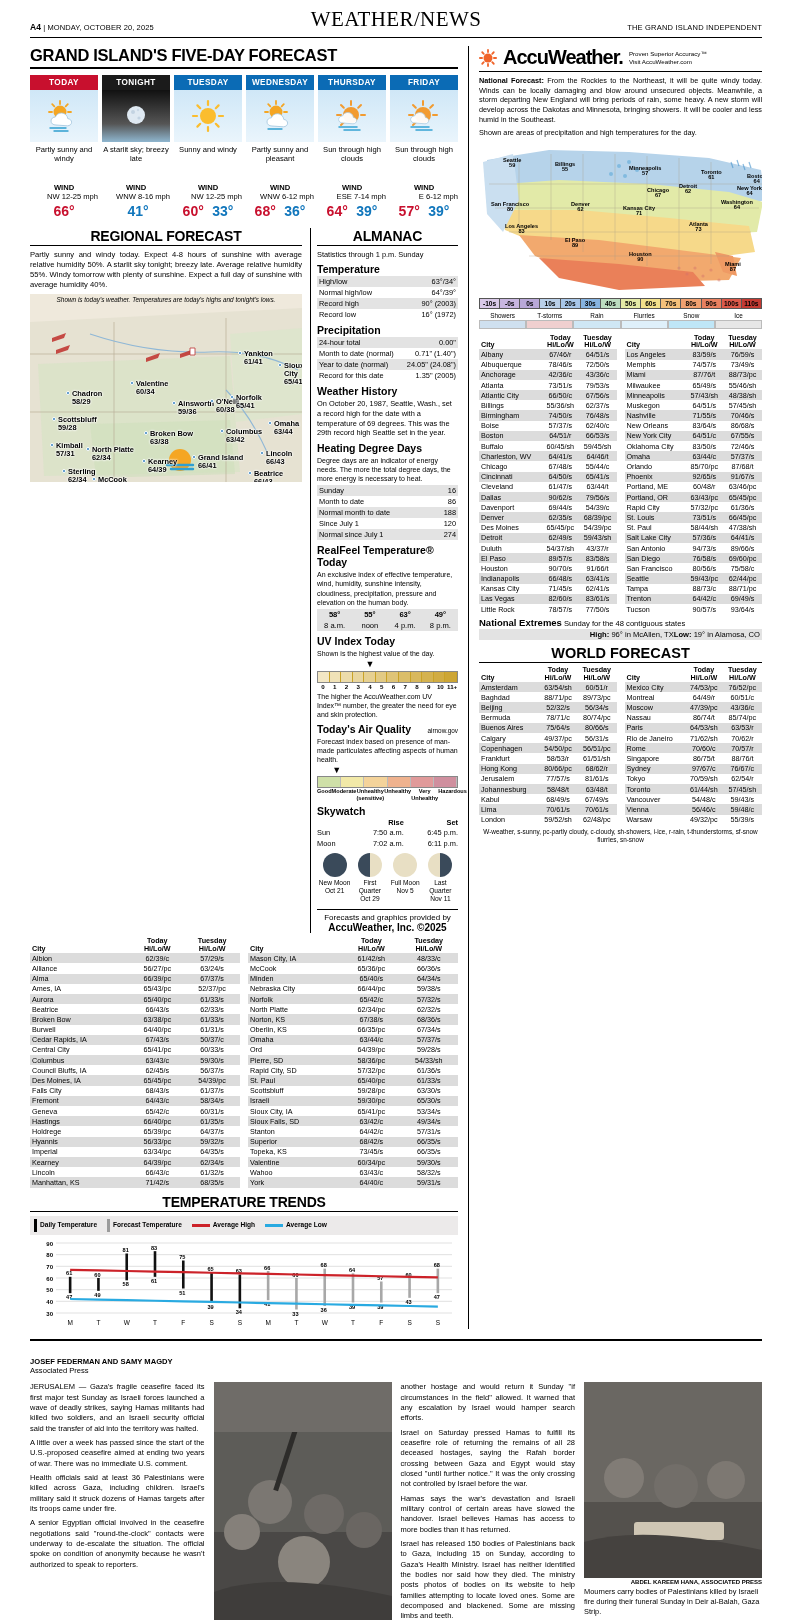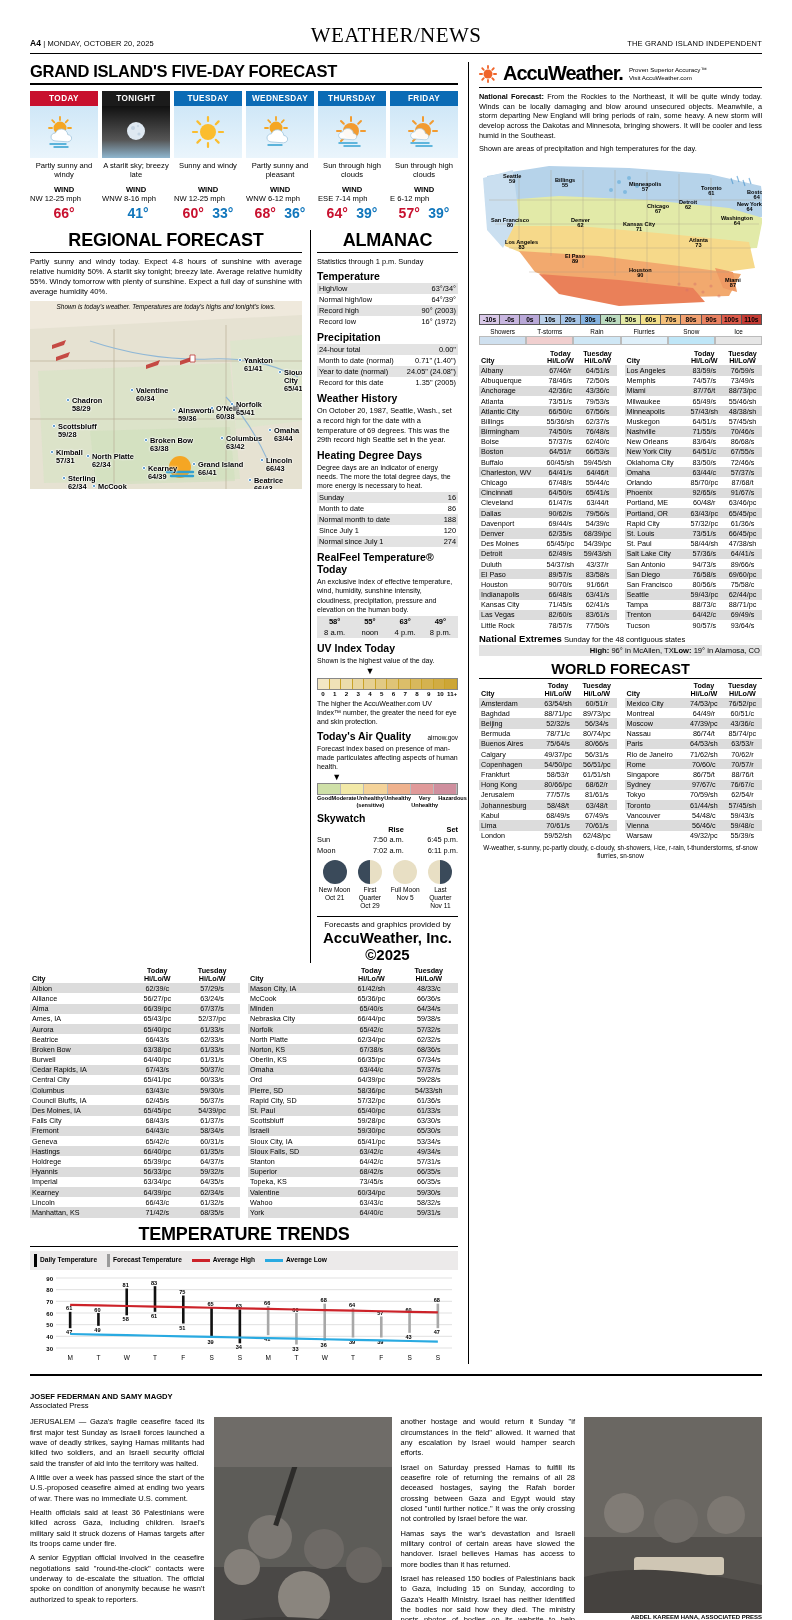--- a/index.html
+++ b/index.html
@@ -3,56 +3,56 @@
 <meta charset="utf-8">
 <style>
   * { box-sizing: border-box; margin:0; padding:0; }
   body {
     width: 792px; height: 1620px;
     background: #ffffff;
     font-family: "Liberation Sans", sans-serif;
     color: #000;
     -webkit-font-smoothing: antialiased;
   }
-  .page { position: relative; width: 792px; height: 1620px; padding: 16px 30px; }
+  .page { position: relative; width: 792px; height: 1620px; padding: 0 30px; }
 
   
   .masthead { display:flex; align-items:flex-end; justify-content:space-between;
      padding: 22px 0 5px 0; border-bottom: 1.5px solid #000; }
   .mh-left { font-size: 7.5px; letter-spacing:.1px; }
   .mh-left b { font-size: 8.5px; font-weight: bold; }
   .mh-title { font-family: "Liberation Serif", serif; font-size: 21px; letter-spacing: .4px;
      position:absolute; left:0; right:0; text-align:center; bottom:6px;margin-top:32px;}
   .mh-right { font-size: 7.5px; letter-spacing:.2px; }
   .mh-wrap { position:relative; }
 
   
   .wx { display:flex; gap:10px; padding-top:8px; }
   .wx-left { width: 428px; }
   .wx-right { width: 306px; border-left:1px solid #000; padding-left:10px;}
 
   h2.banner { font-size: 16.5px; font-weight:bold; letter-spacing:-.3px;
       border-bottom:2.5px solid #000; padding-bottom:2px; margin-bottom:6px; }
-  h3.sec { font-size:18px; font-weight:bold; text-align:center; letter-spacing:-.2px;}
+  h3.sec { font-size:14px; font-weight:bold; text-align:center; letter-spacing:-.2px;}
   .rule { border-bottom:1.6px solid #000; margin:1px 0 4px 0;}
 
   
   .days { display:flex; gap:4px; }
   .day { width: 70px; }
   .day-hd { text-align:center; color:#fff; font-size:8.2px; font-weight:bold;
       letter-spacing:.4px; padding:3px 0; }
   .hd-red { background:#c8102e; }
   .hd-dark { background:#1b1b1b; }
   .hd-blue { background:#0b6bb5; }
   .icon-box { height:52px; display:flex; align-items:center; justify-content:center;
      background: linear-gradient(#cfe7f7,#eaf5fc); }
   .icon-box.night { background: linear-gradient(#111,#555 65%, #8fb6cf); }
   .desc { font-size:7.6px; text-align:center; line-height:1.25; padding:3px 1px 0; min-height:24px;}
-  .wlab { font-size:7.6px; font-weight:bold; text-align:center; margin-top:3px;}
-  .wval { font-size:7.6px; text-align:left; }
+  .wlab { font-size:7.6px; font-weight:bold; text-align:center; margin-top:17px;}
+  .wval { font-size:7.6px; text-align:right; }
   .temps { text-align:center; margin-top:1px; }
   .thi { color:#c8102e; font-weight:bold; font-size:14px; }
   .tlo { color:#1076bc; font-weight:bold; font-size:14px; margin-left:4px;}
 
   
   svg.wi { display:block; }
 
   
   .ra { display:flex; gap:8px; margin-top:8px;}
   .reg { width: 272px; }
@@ -95,21 +95,21 @@
 
   table.sky { width:100%; font-size:7.4px; border-collapse:collapse;}
   table.sky th { font-size:7.4px; text-align:right; }
   table.sky td { padding:1px 0; }
   table.sky td.r { text-align:right;}
   .moons { display:flex; margin-top:4px; text-align:center;}
   .moons > div { flex:1; font-size:6.6px; line-height:1.25;}
   .moon-c { width:24px;height:24px;border-radius:50%;margin:0 auto 2px;}
 
   .provided { text-align:center; font-size:8px; margin-top:6px; border-top:1px solid #000; padding-top:3px;}
-  .provided b { font-size:15px;}
+  .provided b { font-size:10px;}
 
   
   .citytabs { display:flex; gap:8px; margin-top:4px;}
   table.ct { border-collapse:collapse; font-size:7.2px; width:100%;}
   table.ct th { font-size:7.2px; font-weight:bold; text-align:center; padding:0 2px; line-height:1.1;}
   table.ct th.l { text-align:left;}
   table.ct td { padding:.6px 2px; white-space:nowrap;}
   table.ct td.c { text-align:center;}
   table.ct tbody tr:nth-child(odd) td { background:#dcdcdc; }
 

